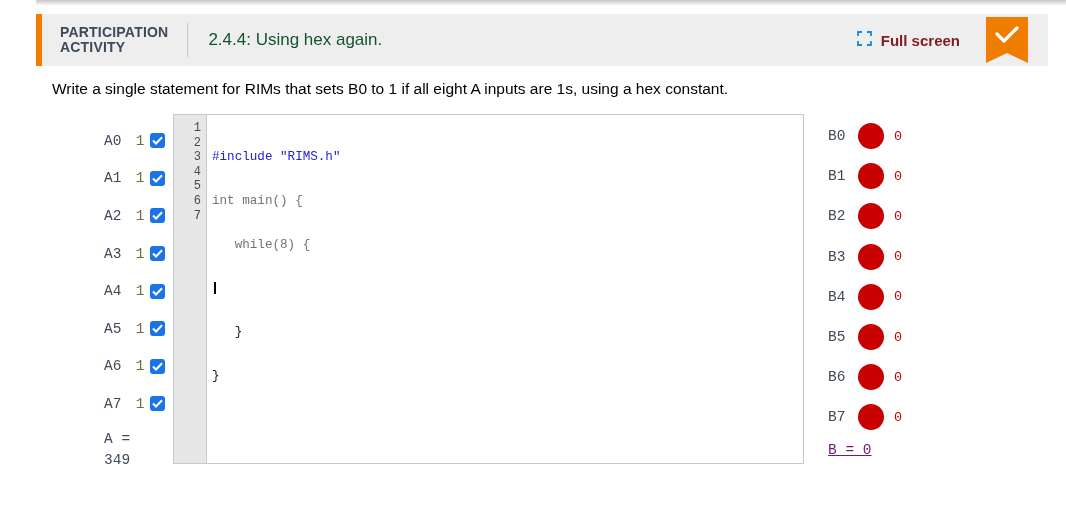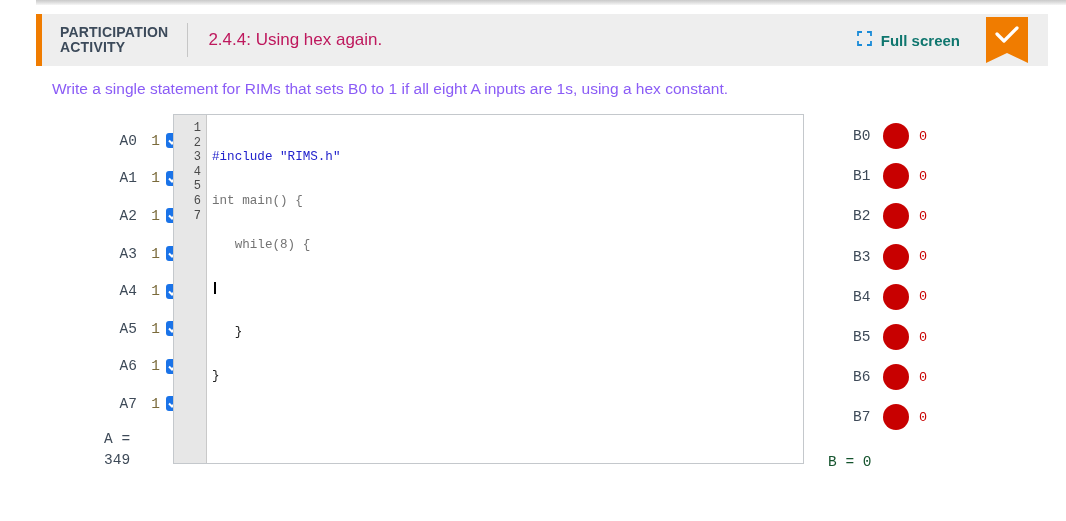--- a/index.html
+++ b/index.html
@@ -56,34 +56,34 @@
   }
   .act-divider {
     width: 1px;
     height: 34px;
     background: #c6c6c6;
     margin-left: 19px;
   }
   .act-title {
     margin-left: 20px;
     font-size: 17px;
-    color: #be185d;
+    color: #14532d;
     white-space: nowrap;
   }
   .act-right {
     margin-left: auto;
     display: flex;
     align-items: center;
     height: 52px;
   }
   .fullscreen-btn {
     display: flex;
     align-items: center;
     gap: 9px;
-    color: #0f766e;
+    color: #7f1d1d;
     font-size: 15px;
     font-weight: bold;
     cursor: pointer;
     white-space: nowrap;
   }
   .fs-icon { display: block; }
   .check-banner {
     position: relative;
     width: 42px; height: 46px;
     margin-left: 26px;
@@ -94,21 +94,21 @@
     align-items: flex-start;
     justify-content: center;
   }
   .check-banner svg { margin-top: 9px; }
 
   
   .prompt {
     position: absolute;
     left: 16px; top: 66px;
     font-size: 15.5px;
-    color: #8b5cf6;
+    color: #000000;
     white-space: nowrap;
   }
 
   
   .sim {
     position: absolute;
     left: 0; top: 100px;
     width: 1012px;
   }
   
@@ -117,21 +117,20 @@
     left: 68px; top: 8px;
     width: 92px;
   }
   .pin-row {
     display: flex;
     align-items: center;
     height: 37.6px;
     font-family: "Liberation Mono", monospace;
     font-size: 14.5px;
     color: #3e4a58;
-    justify-content: center;
   }
   .pin-name { width: 26px; }
   .pin-val  { width: 20px; text-align: center; color: #7a6a3a; }
   .cbox {
     width: 15px; height: 15px;
     background: #1a73e8;
     border-radius: 3px;
     display: flex;
     align-items: center;
     justify-content: center;
@@ -199,36 +198,36 @@
     left: 792px; top: 2px;
     width: 120px;
   }
   .orow {
     display: flex;
     align-items: center;
     height: 40.2px;
     font-family: "Liberation Mono", monospace;
     font-size: 14.5px;
     color: #3e4a58;
-    margin-left: 25px;
   }
   .oname { width: 30px; }
   .led {
     width: 26px; height: 26px;
     border-radius: 50%;
     background: #c80000;
     margin-right: 10px;
     cursor: pointer;
   }
   .oval { color: #c80000; font-size: 13.5px; }
   .osum {
     font-family: "Liberation Mono", monospace;
     font-size: 14.5px;
-    color: #14532d;
-    margin-top: 16px;
+    color: #701a75;
+    margin-top: 4px;
+    text-decoration: underline;
   }
 </style>
 </head>
 <body>
 
 <div id="page">
 
   <div class="top-strip"></div>
 
   <div class="activity-card">

